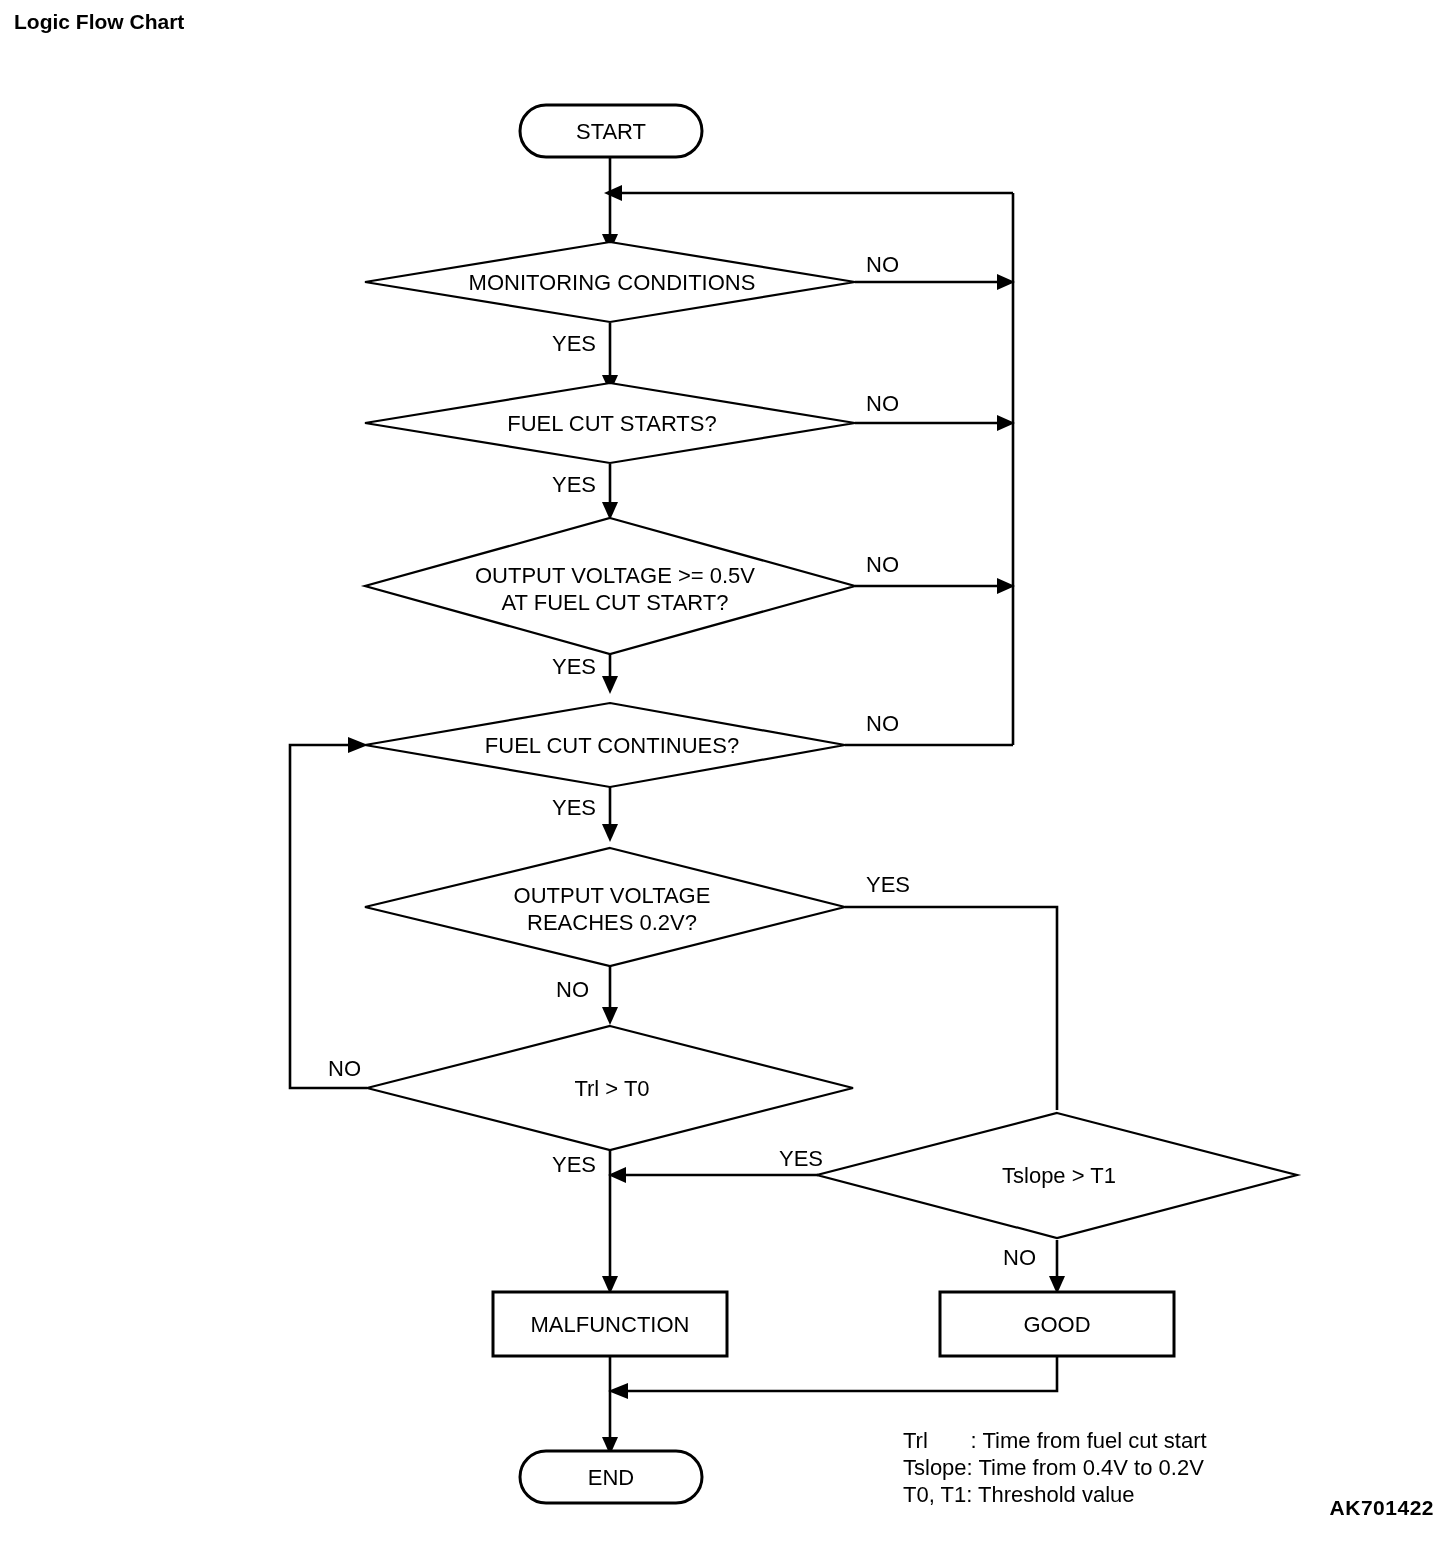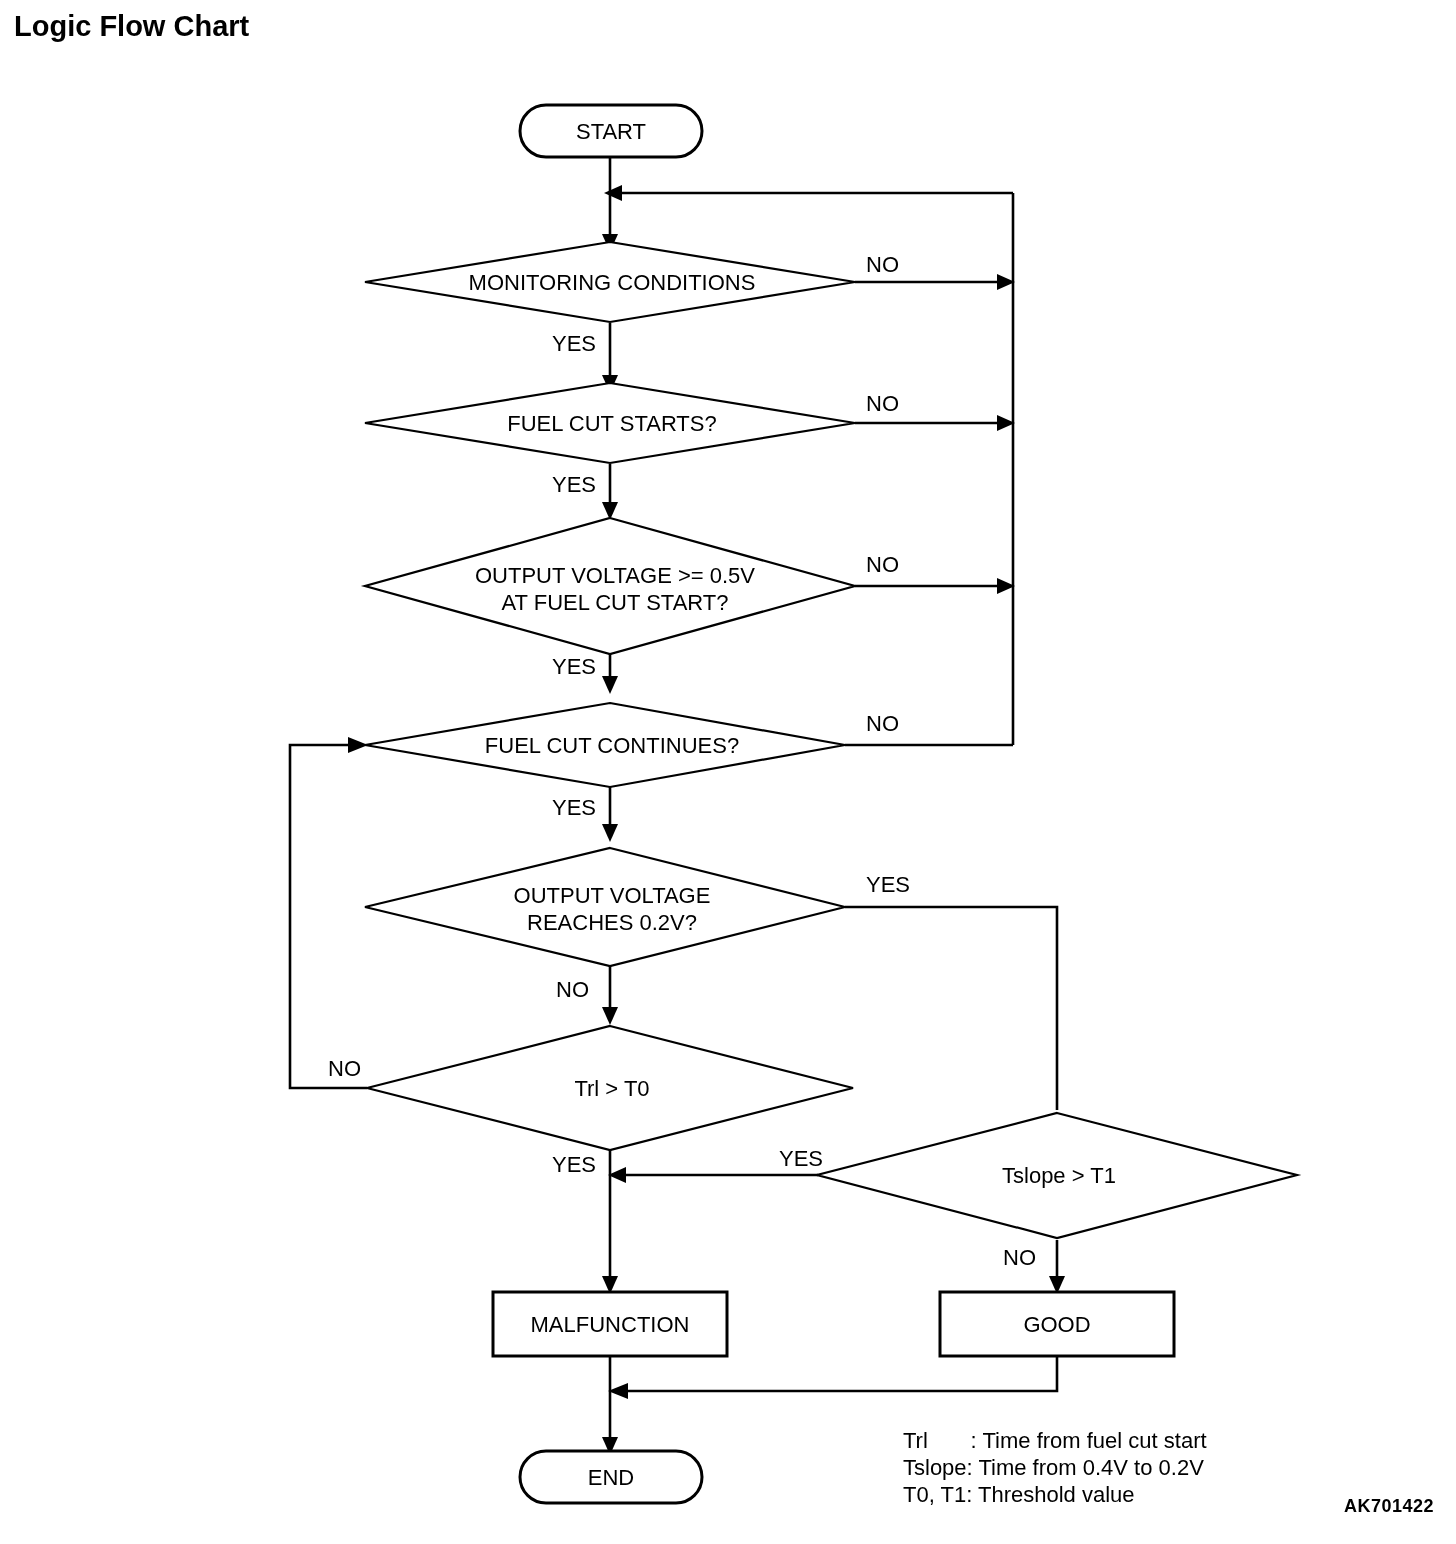--- a/index.html
+++ b/index.html
@@ -12,30 +12,30 @@
     height: 1544px;
     font-family: "Liberation Sans", sans-serif;
     color: #000000;
     position: relative;
     overflow: hidden;
   }
   #page-title {
     position: absolute;
     left: 14px;
     top: 10px;
-    font-size: 29px;
+    font-size: 21px;
     font-weight: bold;
     letter-spacing: 0px;
     color: #000;
   }
   #ref-code {
     position: absolute;
     right: 22px;
     top: 1496px;
-    font-size: 18px;
+    font-size: 21px;
     font-weight: bold;
     letter-spacing: 0.5px;
   }
   #flow-svg {
     position: absolute;
     left: 0;
     top: 0;
   }
   .node-text, .edge-label, .legend-text {
     font-family: "Liberation Sans", sans-serif;

